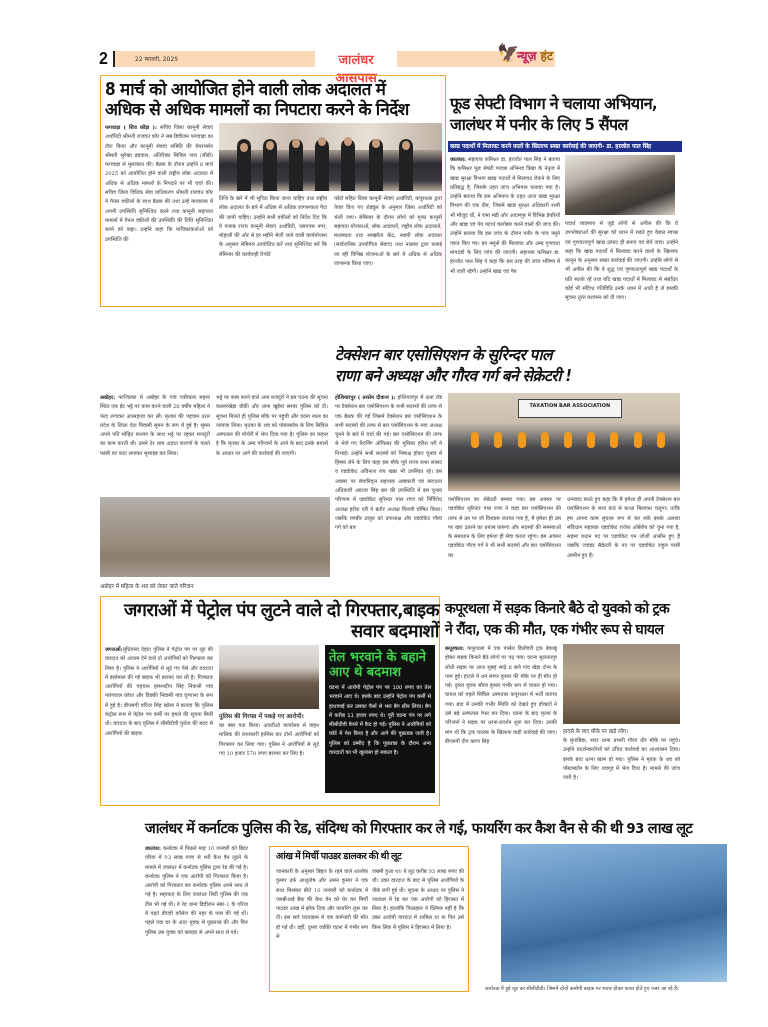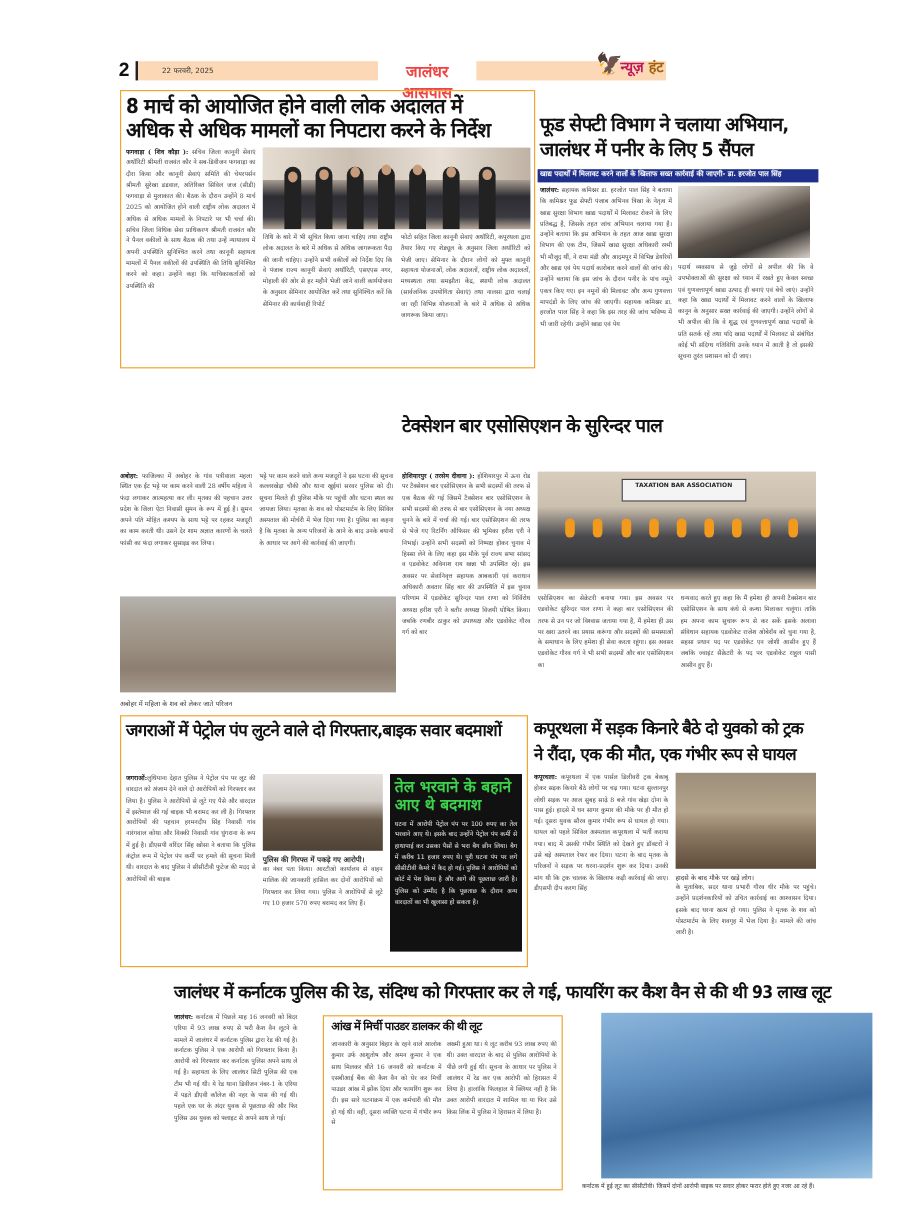--- a/index.html
+++ b/index.html
@@ -107,22 +107,23 @@
 <div class="abs" style="left:100px;top:345px;width:230px;height:250px;">
   <div class="body-text abs" style="left:0;top:48px;width:110px;height:100px;">
     <b>अबोहर:</b> <span>फाजिल्का में अबोहर के गांव पत्रीवाला महला स्थित एक ईंट भट्टे पर काम करने वाली 28 वर्षीय महिला ने फंदा लगाकर आत्महत्या कर ली। मृतका की पहचान उत्तर प्रदेश के जिला ऐटा निवासी सुमन के रूप में हुई है। सुमन अपने पति मोहित कश्यप के साथ भट्टे पर रहकर मजदूरी का काम करती थी। उसने देर शाम अज्ञात कारणों के चलते फांसी का फंदा लगाकर सुसाइड कर लिया।</span>
   </div>
   <div class="body-text abs" style="left:116px;top:48px;width:112px;height:100px;">भट्टे पर काम करने वाले अन्य मजदूरों ने इस घटना की सूचना कल्लरखेड़ा चौकी और थाना खुईयां सरवर पुलिस को दी। सूचना मिलते ही पुलिस मौके पर पहुंची और घटना स्थल का जायजा लिया। मृतका के शव को पोस्टमार्टम के लिए सिविल अस्पताल की मोर्चरी में भेज दिया गया है। पुलिस का कहना है कि मृतका के अन्य परिजनों के आने के बाद उनके बयानों के आधार पर आगे की कार्रवाई की जाएगी।</div>
   <div class="photo ph-brick" style="left:0;top:152px;width:230px;height:80px;"></div>
   <div class="caption" style="left:0;top:237px;">अबोहर में महिला के शव को लेकर जाते परिजन</div>
 </div>
 
 <div class="abs" style="left:335px;top:345px;width:347px;height:250px;">
-  <div class="headline abs" style="left:0;top:0;width:347px;font-size:15.5px;line-height:21px;">
+  <div class="headline abs" style="left:0;top:0;width:347px;font-size:15.5px;line-height:21px;font-style:italic;">
     <div>टेक्सेशन बार एसोसिएशन के सुरिन्दर पाल</div>
+    <div>राणा बने अध्यक्ष और गौरव गर्ग बने सेक्रेटरी !</div>
   </div>
   <div class="body-text abs" style="left:0;top:48px;width:107px;height:200px;">
     <b>होशियारपुर ( तरसेम दीवाना ):</b> <span>होशियारपुर में ऊना रोड पर टैक्सेशन बार एसोसिएशन के सभी सदस्यों की तरफ से एक बैठक की गई जिसमें टैक्सेशन बार एसोसिएशन के सभी सदस्यों की तरफ से बार एसोसिएशन के नया अध्यक्ष चुनने के बारे में चर्चा की गई। बार एसोसिएशन की तरफ से भेजे गए रिटर्निंग ऑफिसर की भूमिका हरीश एरी ने निभाई। उन्होंने सभी सदस्यों को निष्पक्ष होकर चुनाव में हिस्सा लेने के लिए कहा इस मौके पूर्व राज्य सभा सांसद व एडवोकेट अविनाश राय खन्ना भी उपस्थित रहे। इस अवसर पर सेवानिवृत्त सहायक आबकारी एवं कराधान अधिकारी अवतार सिंह बार की उपस्थिति में इस चुनाव परिणाम में एडवोकेट सुरिन्दर पाल राणा को निर्विरोध अध्यक्ष हरीश एरी ने बतौर अध्यक्ष विजयी घोषित किया। जबकि रणबीर ठाकुर को उपाध्यक्ष और एडवोकेट गौरव गर्ग को बार</span>
   </div>
   <div class="photo ph-tax" style="left:113px;top:48px;width:232px;height:98px;">
     <div class="banner">
         <span style="display:block;font-size:5px;font-weight:bold;color:#222;text-align:center;margin-top:2px;">TAXATION BAR ASSOCIATION</span>
       </div>
     <div class="garland" style="left:10%;top:40%"></div>
       <div class="garland" style="left:20%;top:40%"></div>
@@ -132,21 +133,21 @@
       <div class="garland" style="left:60%;top:40%"></div>
     <div class="garland" style="left:70%;top:40%"></div>
       <div class="garland" style="left:80%;top:40%"></div>
     <div class="garland" style="left:90%;top:40%"></div>
   </div>
   <div class="body-text abs" style="left:113px;top:150px;width:113px;height:98px;">एसोसिएशन का सेक्रेटरी बनाया गया। इस अवसर पर एडवोकेट सुरिन्दर पाल राणा ने कहा बार एसोसिएशन की तरफ से उन पर जो विश्वास जताया गया है, मैं हमेशा ही उस पर खरा उतरने का प्रयास करूंगा और सदस्यों की समस्याओं के समाधान के लिए हमेशा ही सेवा करता रहूंगा। इस अवसर एडवोकेट गौरव गर्ग ने भी सभी सदस्यों और बार एसोसिएशन का</div>
   <div class="body-text abs" style="left:232px;top:150px;width:113px;height:98px;">धन्यवाद करते हुए कहा कि मैं हमेशा ही अपनी टैक्सेशन बार एसोसिएशन के साथ कंधे से कन्धा मिलाकर चलूंगा। ताकि हम अपना काम सुचारू रूप से कर सकें इसके अलावा संविधान सहायक एडवोकेट राजेश ओबेरॉय को चुना गया है, सहसा प्रधान पद पर एडवोकेट एन जोशी आसीन हुए हैं जबकि ज्वाइंट सैक्रेटरी के पद पर एडवोकेट राहुल पासी आसीन हुए हैं।</div>
 </div>
 
 <div class="box-orange" style="left:100px;top:596px;width:340px;height:210px;">
-  <div class="headline abs" style="left:4px;top:2px;width:334px;font-size:14px;line-height:21px;">
+  <div class="headline abs" style="left:4px;top:2px;width:334px;font-size:18px;line-height:21px;text-align:right;">
     <div>जगराओं में पेट्रोल पंप लुटने वाले दो गिरफ्तार,बाइक सवार बदमाशों</div>
   </div>
   <div class="body-text abs" style="left:4px;top:48px;width:108px;height:158px;">
     <b>जगराओं:</b><span>लुधियाना देहात पुलिस ने पेट्रोल पंप पर लूट की वारदात को अंजाम देने वाले दो आरोपियों को गिरफ्तार कर लिया है। पुलिस ने आरोपियों से लूटे गए पैसे और वारदात में इस्तेमाल की गई बाइक भी बरामद कर ली है। गिरफ्तार आरोपियों की पहचान हरमनदीप सिंह निवासी गांव नारंगवाल कोथा और विक्की निवासी गांव घुंगराना के रूप में हुई है। डीएसपी वरिंदर सिंह खोसा ने बताया कि पुलिस कंट्रोल रूम में पेट्रोल पंप कर्मी पर हमले की सूचना मिली थी। वारदात के बाद पुलिस ने सीसीटीवी फुटेज की मदद से आरोपियों की बाइक</span>
   </div>
   <div class="photo ph-police" style="left:118px;top:48px;width:100px;height:64px;"></div>
   <div class="caption" style="left:118px;top:115px;font-weight:bold;font-size:6px;">पुलिस की गिरफ्त में पकड़े गए आरोपी।</div>
   <div class="body-text abs" style="left:118px;top:124px;width:100px;height:80px;">का नंबर पता किया। आरटीओ कार्यालय से वाहन मालिक की जानकारी हासिल कर दोनों आरोपियों को गिरफ्तार कर लिया गया। पुलिस ने आरोपियों से लूटे गए 10 हजार 570 रुपए बरामद कर लिए हैं।</div>
   <div class="blk" style="left:224px;top:48px;width:110px;height:148px;padding:4px;">
     <div class="blk-title">तेल भरवाने के बहाने आए थे बदमाश</div>

